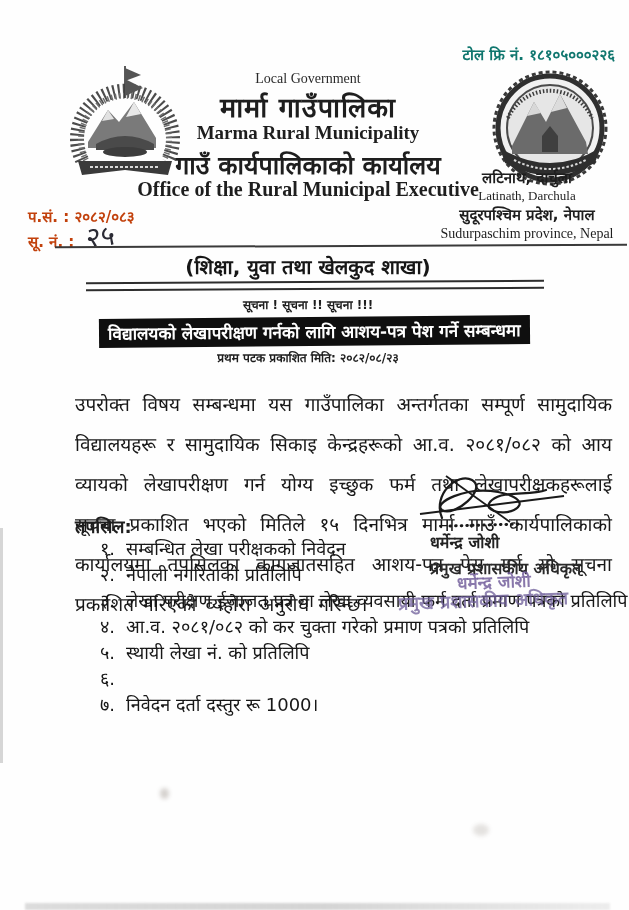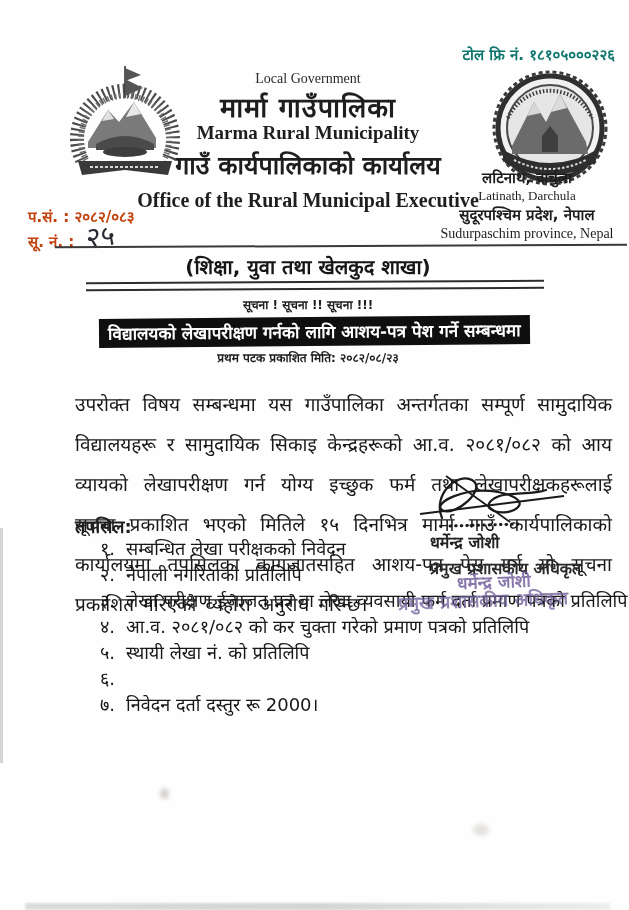--- a/index.html
+++ b/index.html
@@ -12,21 +12,21 @@
   .en{font-family:"Liberation Serif",serif;}
   .abs{position:absolute;}
   .ctr{left:0;width:616px;text-align:center;}
 
   .toll-free{top:44px;right:14px;font-size:15px;font-weight:bold;color:#0f766e;}
   .local-gov-np{top:50px;font-size:15px;font-weight:bold;}
   .local-gov-en{top:71px;font-size:14px;color:#2a2a2a;}
   .muni-np{top:88px;font-size:27px;font-weight:bold;letter-spacing:1px;}
   .muni-en{top:122px;font-size:19px;font-weight:bold;}
   .office-np{top:147px;font-size:25px;font-weight:bold;}
-  .office-en{top:178px;font-size:20px;font-weight:bold;margin-top:11px;}
+  .office-en{top:178px;font-size:20px;font-weight:bold;}
 
   .addr{left:428px;width:198px;text-align:center;}
   .addr-np1{top:167px;font-size:15px;font-weight:bold;}
   .addr-en1{top:188px;font-size:13px;}
   .addr-np2{top:204px;font-size:15px;font-weight:bold;}
   .addr-en2{top:226px;font-size:14px;}
 
   .ref-row{left:28px;font-size:15px;font-weight:bold;color:#c2410c;}
   .ref1{top:206px;}
   .ref2{top:231px;}
@@ -161,21 +161,21 @@
     </div>
     <div class="list-item">
       <span class="num">५.</span>
       <span>स्थायी लेखा नं. को प्रतिलिपि</span>
     </div>
     <div class="list-item">
       <span class="num">६.</span>
     </div>
     <div class="list-item">
       <span class="num">७.</span>
-      <span>निवेदन दर्ता दस्तुर रू 2000।</span>
+      <span>निवेदन दर्ता दस्तुर रू 1000।</span>
     </div>
   </div>
 
   <svg class="abs sig-svg" width="160" height="66" viewBox="0 0 160 66">
     <path d="M30,50 C20,26 46,4 60,12 C76,21 42,50 30,42 C20,35 54,18 86,24 C106,28 114,36 102,42 C90,48 68,42 80,32 C92,22 118,28 134,22" fill="none" stroke="#1a1a1a" stroke-width="2.2" stroke-linecap="round"></path>
     <line x1="8" y1="46" x2="152" y2="28" stroke="#1a1a1a" stroke-width="2"></line>
     <line x1="34" y1="8" x2="98" y2="54" stroke="#1a1a1a" stroke-width="1.8"></line>
     <line x1="38" y1="58" x2="108" y2="56" stroke="#1a1a1a" stroke-width="3" stroke-dasharray="0.6 5" stroke-linecap="round"></line>
   </svg>
   <div class="abs sig-name np">धर्मेन्द्र जोशी</div>

